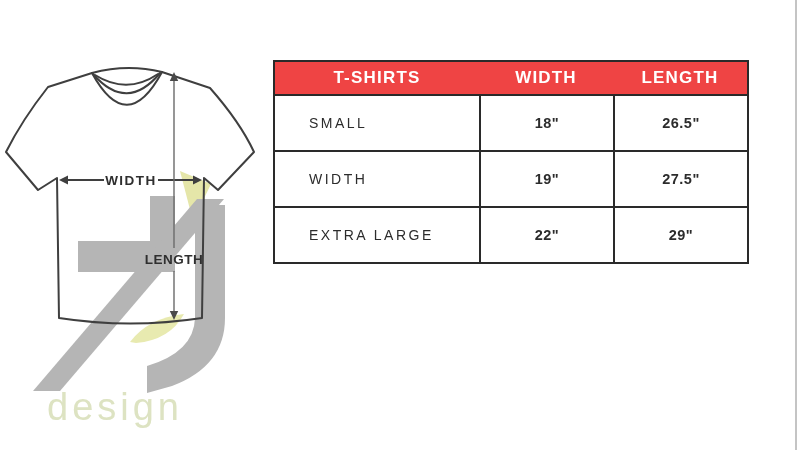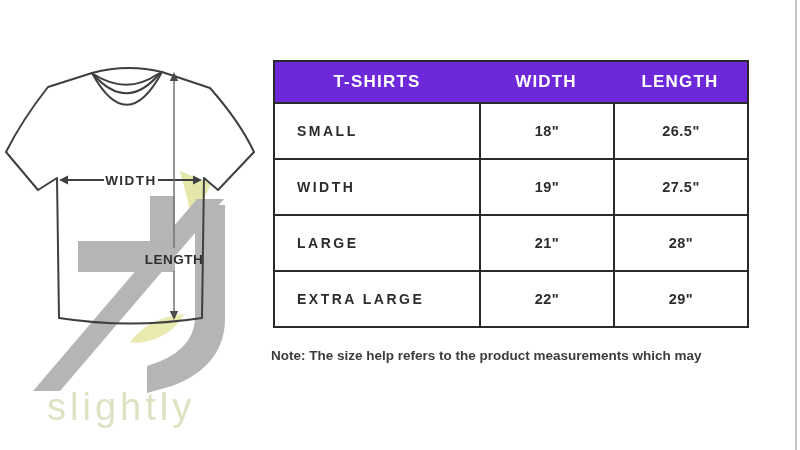--- a/index.html
+++ b/index.html
@@ -8,29 +8,29 @@
               font-family:"Liberation Sans", sans-serif; position:relative; }
 
   
   .illustration { position:absolute; left:0; top:0; width:280px; height:450px; }
   .brand-name { position:absolute; left:47px; top:386px; font-size:38px;
                 letter-spacing:4px; color:#dde3c2; font-weight:400; }
 
   
   .size-table { position:absolute; left:273px; top:60px; width:476px;
                 border:2px solid #2a2a2a; background:#fff; }
-  .thead { display:grid; grid-template-columns:204px 134px 134px; height:40px;
-           background:#6d28d9; }
+  .thead { display:grid; grid-template-columns:204px 134px 134px; height:32px;
+           background:#ef4444; }
   .thead .hcell { display:flex; align-items:center; justify-content:center;
                   color:#ffffff; font-weight:bold; font-size:17px; letter-spacing:1.2px; }
   .trow { display:grid; grid-template-columns:204px 134px 134px; height:56px;
           border-top:2px solid #2a2a2a; background:#fff; }
   .trow .cell { display:flex; align-items:center; color:#2c2c2c; }
-  .trow .size-cell { justify-content:flex-start; padding-left:22px;
-                     font-weight:bold; font-size:14px; letter-spacing:2.5px; }
+  .trow .size-cell { justify-content:flex-start; padding-left:34px;
+                     font-weight:normal; font-size:14px; letter-spacing:2.5px; }
   .trow .val-cell { justify-content:center; font-weight:bold; font-size:14.5px;
                     letter-spacing:0.5px; border-left:2px solid #2a2a2a; }
 
   
   .note { position:absolute; left:271px; top:346px; width:500px;
           font-size:13.5px; font-weight:bold; color:#3c3c3c; line-height:19px; }
 
   
   .edge-line { position:absolute; left:795px; top:0; width:2px; height:450px;
                background:#c4c4c4; }
@@ -66,21 +66,21 @@
 
     <g>
       <line x1="174" y1="78" x2="174" y2="248" stroke="#6a6a6a" stroke-width="1.4"></line>
       <line x1="174" y1="271" x2="174" y2="314" stroke="#6a6a6a" stroke-width="1.4"></line>
       <path d="M174,72 L169.8,81 L178.2,81 Z" fill="#4a4a4a"></path>
       <path d="M174,320 L169.8,311 L178.2,311 Z" fill="#4a4a4a"></path>
       <text x="174" y="264" text-anchor="middle" font-size="13.5" font-weight="bold" letter-spacing="0.5" fill="#2f2f2f">LENGTH</text>
     </g>
   </svg>
 
-  <div class="brand-name">slightly</div>
+  <div class="brand-name">design</div>
 </div>
 
 <div class="size-table">
   <div class="thead">
     <div class="hcell">T-SHIRTS</div>
     <div class="hcell">WIDTH</div>
     <div class="hcell">LENGTH</div>
   </div>
 
   <div class="trow">
@@ -88,30 +88,24 @@
     <div class="cell val-cell">18"</div>
     <div class="cell val-cell">26.5"</div>
   </div>
 
   <div class="trow">
     <div class="cell size-cell">WIDTH</div>
     <div class="cell val-cell">19"</div>
     <div class="cell val-cell">27.5"</div>
   </div>
 
-  <div class="trow">
-    <div class="cell size-cell">LARGE</div>
-    <div class="cell val-cell">21"</div>
-    <div class="cell val-cell">28"</div>
-  </div>
 
   <div class="trow">
     <div class="cell size-cell">EXTRA LARGE</div>
     <div class="cell val-cell">22"</div>
     <div class="cell val-cell">29"</div>
   </div>
 </div>
 
 <div class="note">
-  <div>Note: The size help refers to the product measurements which may</div>
 </div>
 
 <div class="edge-line"></div>
 
 </body></html>

